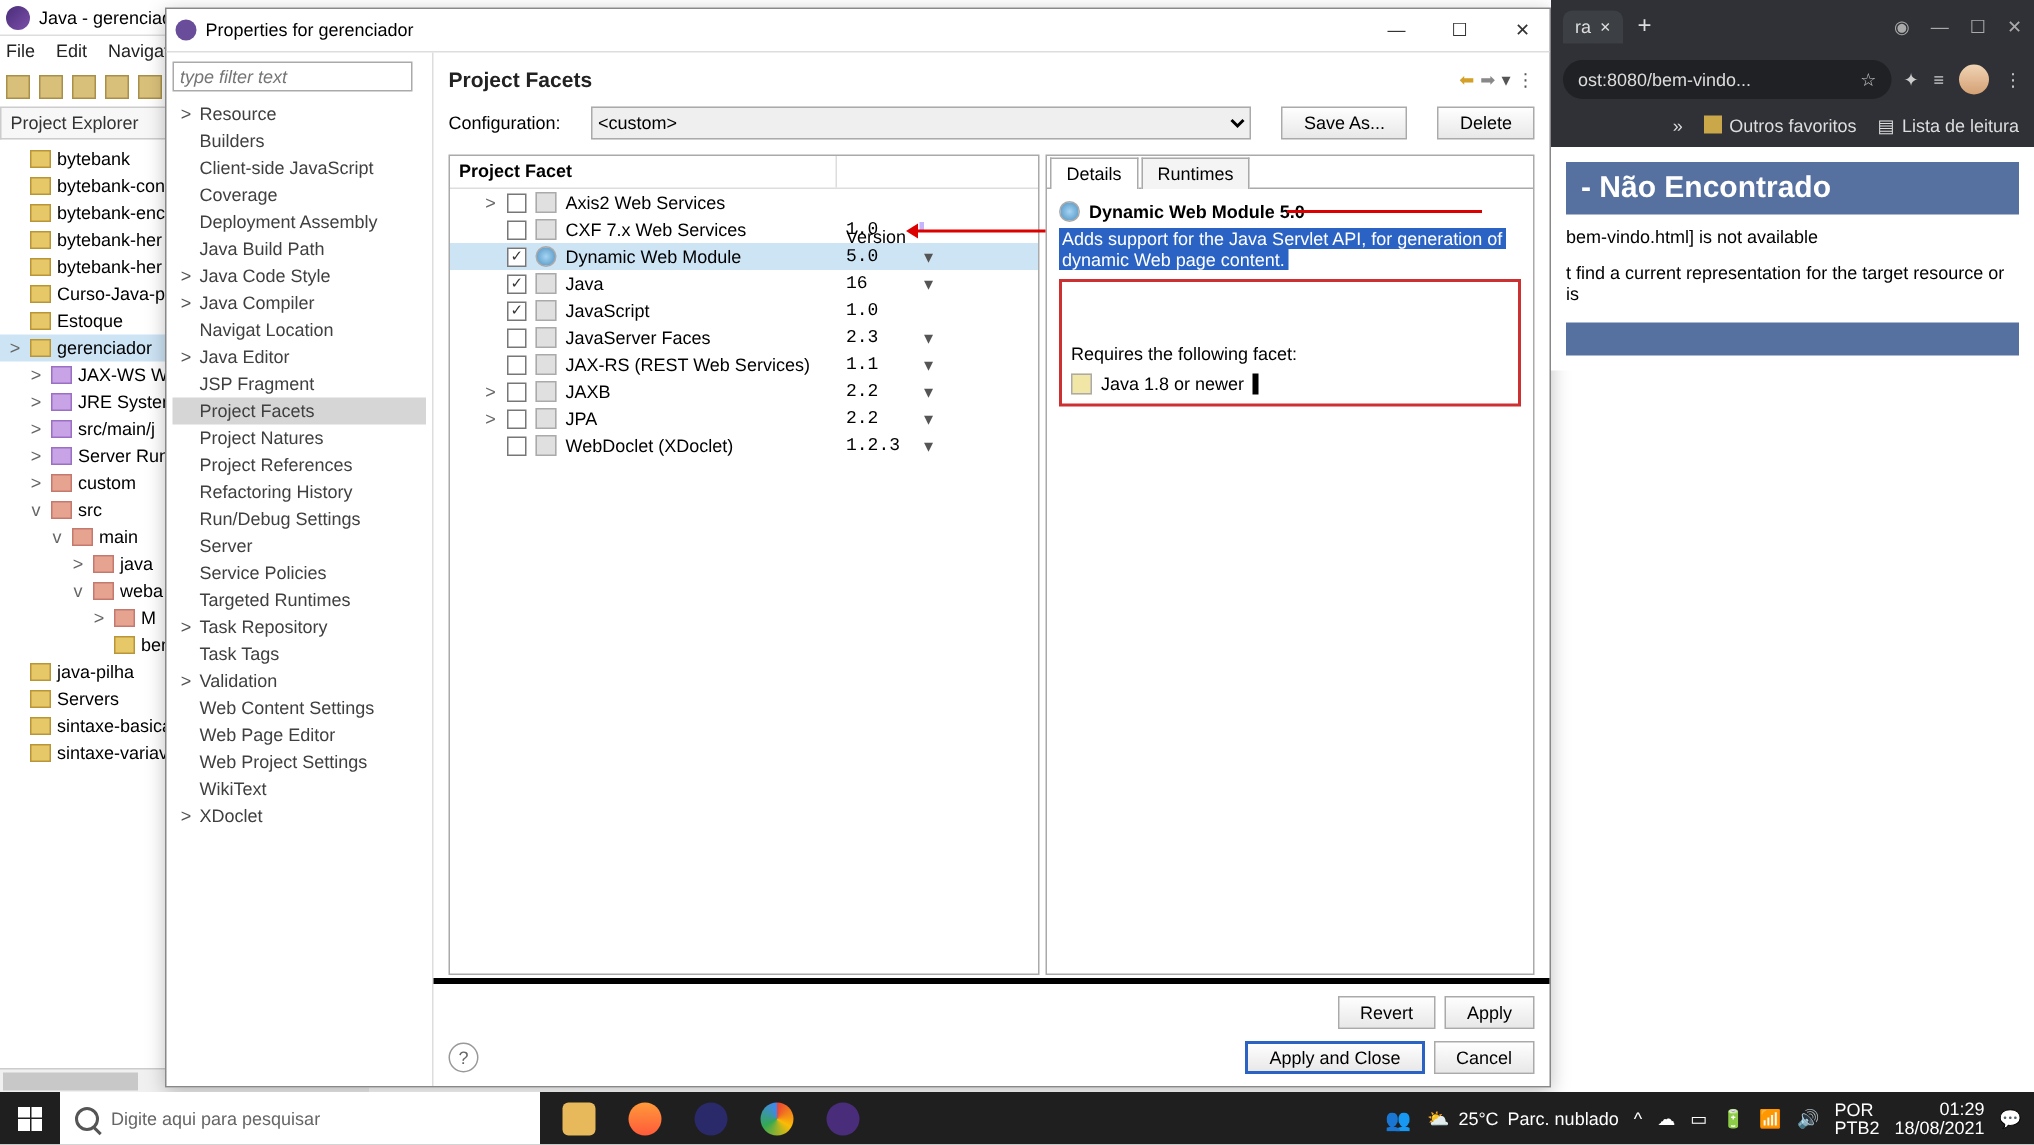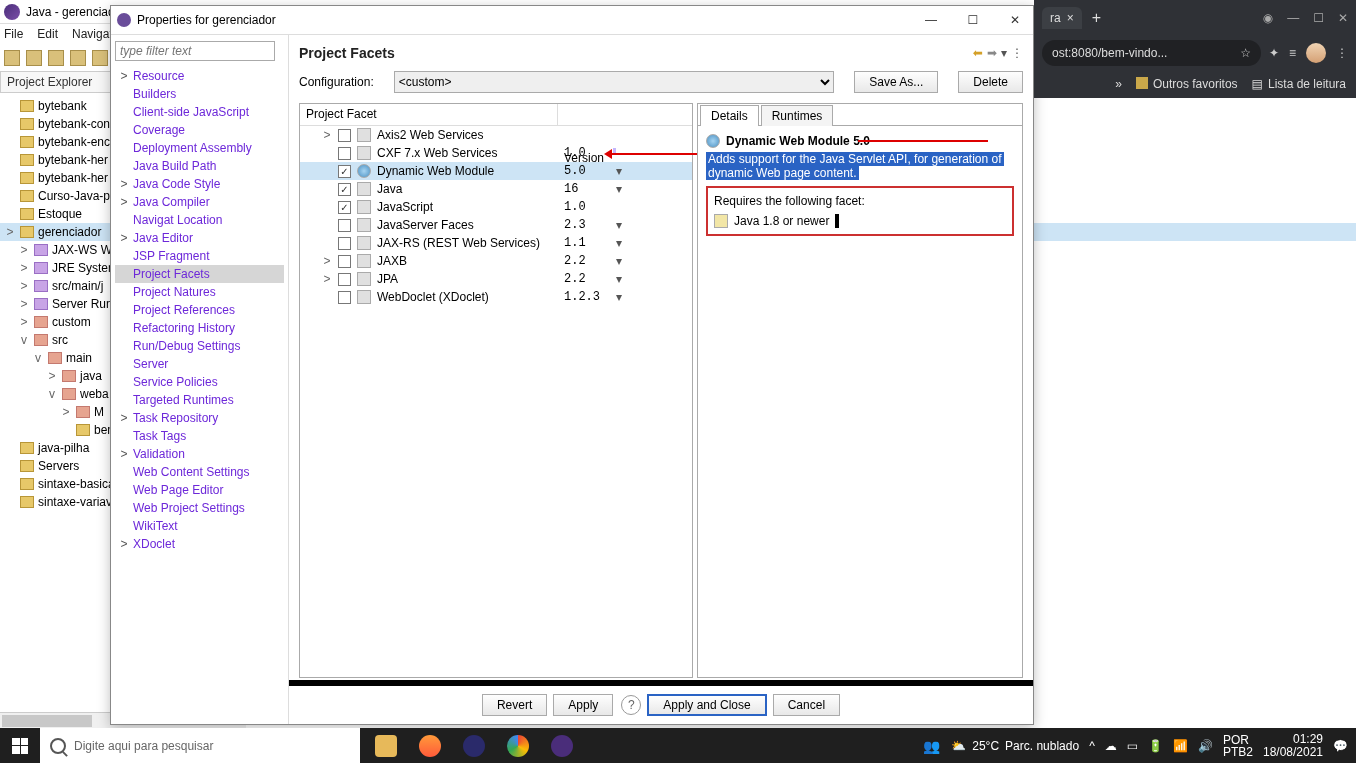--- a/index.html
+++ b/index.html
@@ -27,53 +27,53 @@
 .dlg-titlebar .left { display:flex; align-items:center; gap:6px;}
 .dlg-winbtns { display:flex; gap:18px; align-items:center; font-family:sans-serif; font-size:14px; color:#333;}
 .dlg-winbtns span { width:24px; text-align:center; cursor:default;}
 .dlg-body { flex:1; display:flex; border-top:1px solid #ddd; }
 .dlg-nav { width:178px; border-right:1px solid #ddd; display:flex; flex-direction:column; padding:6px 4px;}
 .filter-input { width:160px; height:20px; border:1px solid #aaa; padding:0 4px; color:#888; font-style:italic;}
 .nav-list { padding-top:6px;}
 .nav-item { display:flex; align-items:center; height:18px; padding-left:4px; gap:4px;}
 .nav-item .tw { width:10px; color:#555;}
 .nav-item.sel { background:#d6d6d6;}
-.nav-item .lbl { color:#6d28d9;}
+.nav-item .lbl { color:#404040;}
 .dlg-main { flex:1; display:flex; flex-direction:column;}
 .facets-hdr { padding:10px 10px 6px 10px; display:flex; align-items:center; justify-content:space-between;}
 .facets-hdr h2 { font-size:14px; font-weight:700; color:#222;}
 .facets-hdr .navarrows { display:flex; gap:4px; align-items:center;}
 .config-row { display:flex; align-items:center; gap:20px; padding:4px 10px;}
 .config-row select { flex:1; height:22px; border:1px solid #aaa;}
 .btn { height:22px; padding:0 14px; background:linear-gradient(#fefefe,#e8e8e8); border:1px solid #aaa; cursor:default;}
 .facets-grid-wrap { flex:1; display:flex; gap:4px; padding:6px 10px 2px 10px;}
 .facet-table { flex:1; border:1px solid #aaa; background:#fff;}
 .ft-head { display:flex; background:#fff; border-bottom:1px solid #ddd; height:22px;}
-.ft-h1 { width:258px; border-right:1px solid #ddd; padding:3px 6px;}
+.ft-h1 { width:258px; border-right:1px solid #ddd; padding:3px 6px;font-weight:bold;}
 .ft-h2 { width:58px; border-right:3px solid #c4b5fd; padding:3px 6px;margin-top:44px;}
 .ft-row { display:flex; align-items:center; height:18px;}
 .ft-c1 { width:258px; display:flex; align-items:center; gap:6px; padding-left:22px;}
 .ft-c2 { width:58px; padding-left:6px;font-family:Liberation Mono, monospace;}
 .ft-c3 { width:24px; color:#555;}
 .ft-row.sel { background:#cde4f5;}
 .cb { width:13px; height:13px; border:1px solid #777; background:#fff; display:inline-flex; align-items:center; justify-content:center; font-size:10px; color:#333;}
 .fi { width:14px; height:14px; background:#e0e0e0; border:1px solid #aaa;}
 .fi.globe { background:radial-gradient(circle,#a6d4f2,#4a90c2); border-radius:50%;}
 .fi.j { background:#f2e6a6;}
 .details-pane { width:326px; border:1px solid #aaa; background:#fff; display:flex; flex-direction:column;}
 .tabs { display:flex; height:22px; border-bottom:1px solid #aaa; align-items:flex-end;}
 .tab { padding:3px 10px; border:1px solid #aaa; border-bottom:none; margin-left:2px; background:#f4f4f4; position:relative; top:1px;}
 .tab.active { background:#fff;margin-top:16px;}
 .dp-body { padding:8px; position:relative;}
 .dp-title { display:flex; align-items:center; gap:6px; font-weight:700; margin-bottom:4px;}
 .hl { background:#2a63c4; color:#fff; padding:0 2px;}
 .req-box { border:2px solid #cc3030; padding:6px; margin-top:6px;}
 .red-arrow { position:absolute; top:170px; left:600px; width:90px; height:2px; background:#d00;}
 .red-arrow::before { content:""; position:absolute; left:-8px; top:-4px; border:5px solid transparent; border-right:8px solid #d00;}
-.dlg-footer { border-top:6px solid #000000; padding:8px 10px; display:flex; flex-direction:row; gap:8px;justify-content:center;}
+.dlg-footer { border-top:4px solid #000000; padding:8px 10px; display:flex; flex-direction:column; gap:8px;justify-content:center;}
 .dlg-footer .row { display:flex; justify-content:flex-end; gap:6px;}
 .dlg-footer .row.left-help { justify-content:space-between; align-items:center;}
 .help-ico { width:20px; height:20px; border:1px solid #999; border-radius:50%; display:flex; align-items:center; justify-content:center; color:#666;}
 .btn.primary { border:2px solid #2a63c4;}
 
 
 .browser { position:absolute; top:0; right:0; width:322px; height:280px; }
 .chrome-top { height:36px; background:#2f3136; display:flex; align-items:center; padding:0 8px; gap:10px;}
 .chrome-tab { background:#3c3f44; color:#ddd; padding:4px 8px; border-radius:6px 6px 0 0; display:flex; align-items:center; gap:6px; font-size:11px;}
 .chrome-newtab { color:#ddd; font-size:16px;}
@@ -512,21 +512,21 @@
             <div class="dp-title">
               <span class="fi globe"></span>
               <span>Dynamic Web Module 5.0</span>
               <span style="position:absolute;top:14px;left:160px;width:130px;height:2px;background:#d00;"></span>
             </div>
             <div>
               <span class="hl">Adds support for the Java Servlet API, for generation of</span><br>
               <span class="hl">dynamic Web page content.</span>
             </div>
             <div class="req-box">
-              <div style="margin-bottom:6px;">Requires the following facet:</div>
+              <div style="margin-bottom:6px;margin-top:35px;">Requires the following facet:</div>
               <div style="display:flex;align-items:center;gap:6px;">
                 <span class="fi j"></span>
                 <span>Java 1.8 or newer</span>
                 <span style="width:4px;height:14px;background:#000;"></span>
               </div>
             </div>
           </div>
         </div>
         <div class="red-arrow" style="top:56px;left:318px;"></div>
       </div>
@@ -577,20 +577,26 @@
     <span>»</span>
     <span style="display:flex;align-items:flex-start;gap:5px;">
         <span class="bk-ico"></span>
         <span>Outros favoritos</span>
       </span>
     <span style="display:flex;align-items:center;gap:5px;">
         <span>▤</span>
         <span>Lista de leitura</span>
       </span>
   </div>
+  <div class="err-page">
+    <div class="err-h">- Não Encontrado</div>
+    <div style="margin-bottom:10px;">bem-vindo.html] is not available</div>
+    <div>t find a current representation for the target resource or is</div>
+    <div class="err-bar"></div>
+  </div>
 </div>
 
 <div class="taskbar">
   <div class="start">
       <div class="win-ico">
         <div></div>
         <div></div>
         <div></div>
         <div></div>
       </div>

